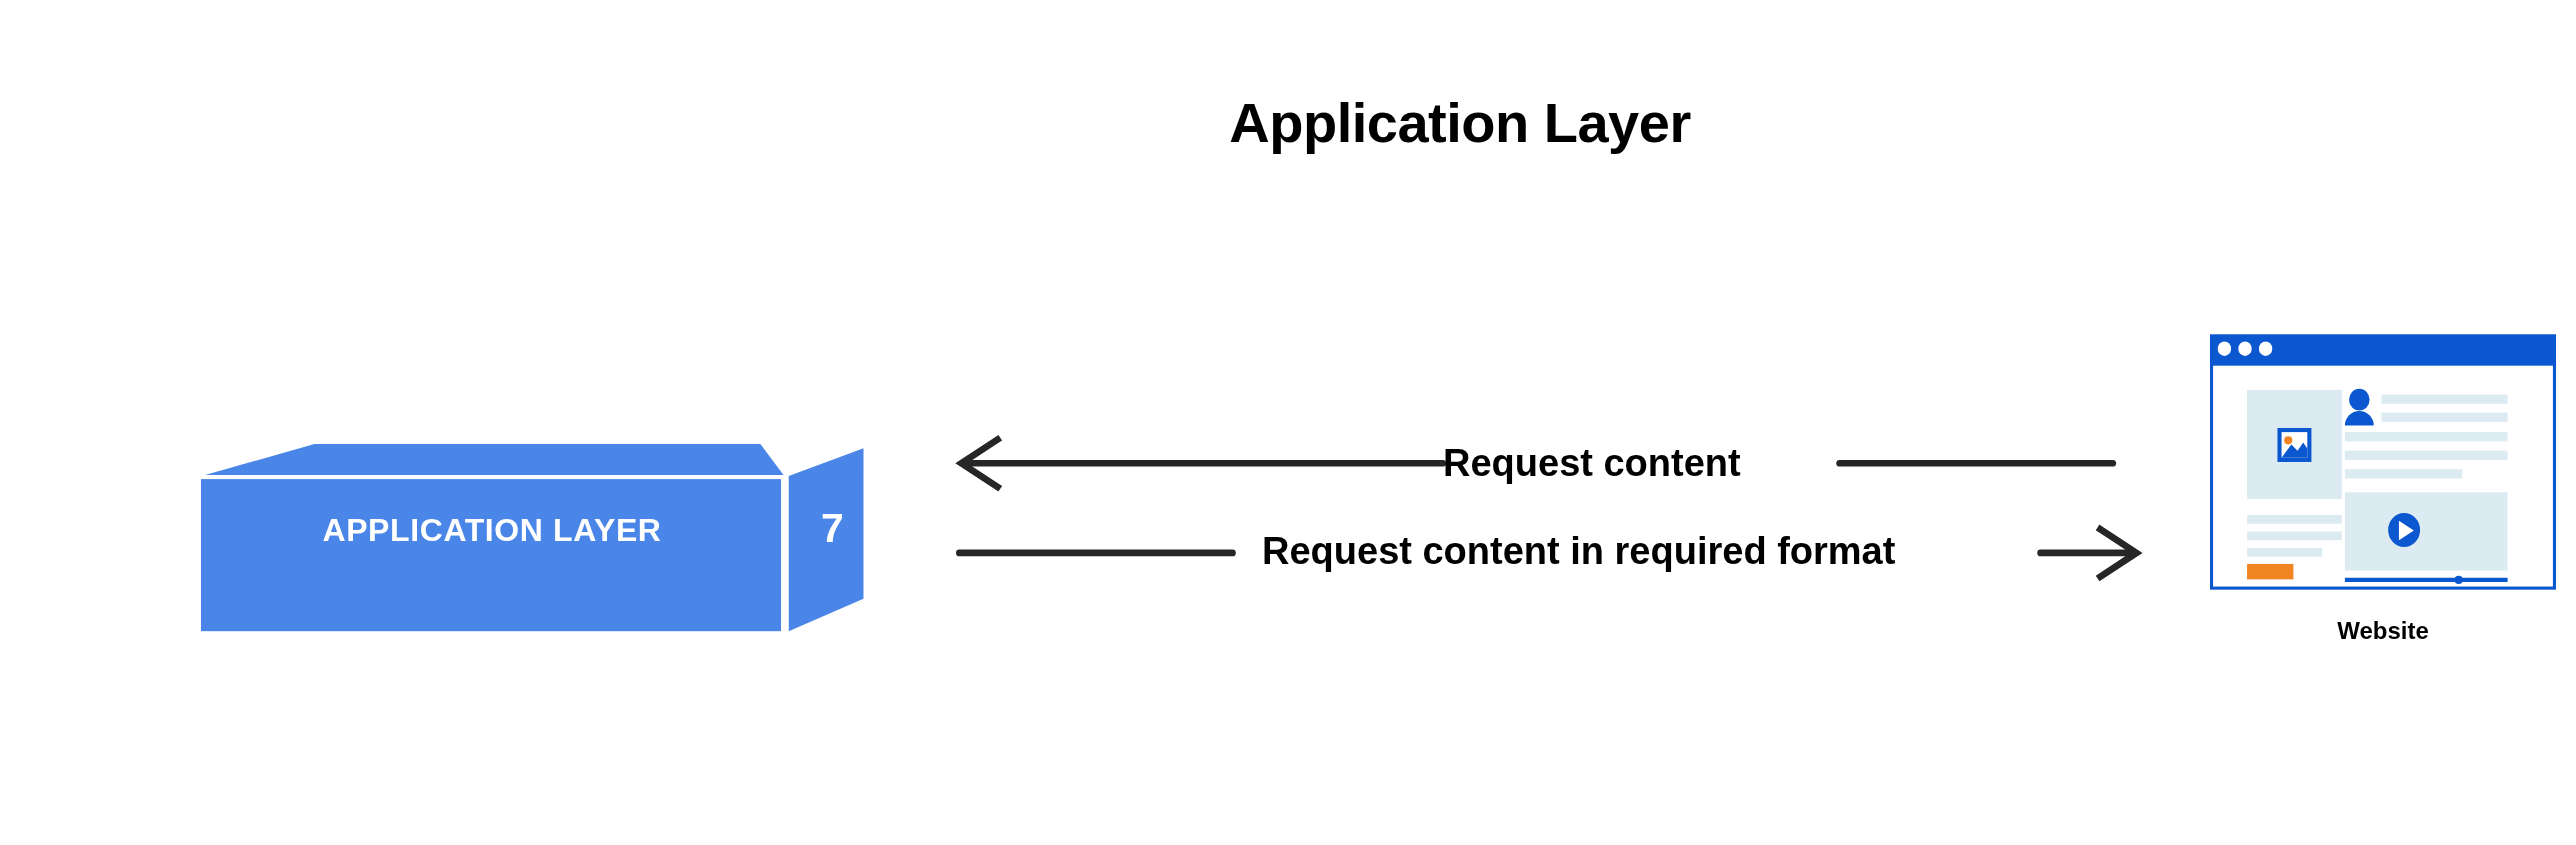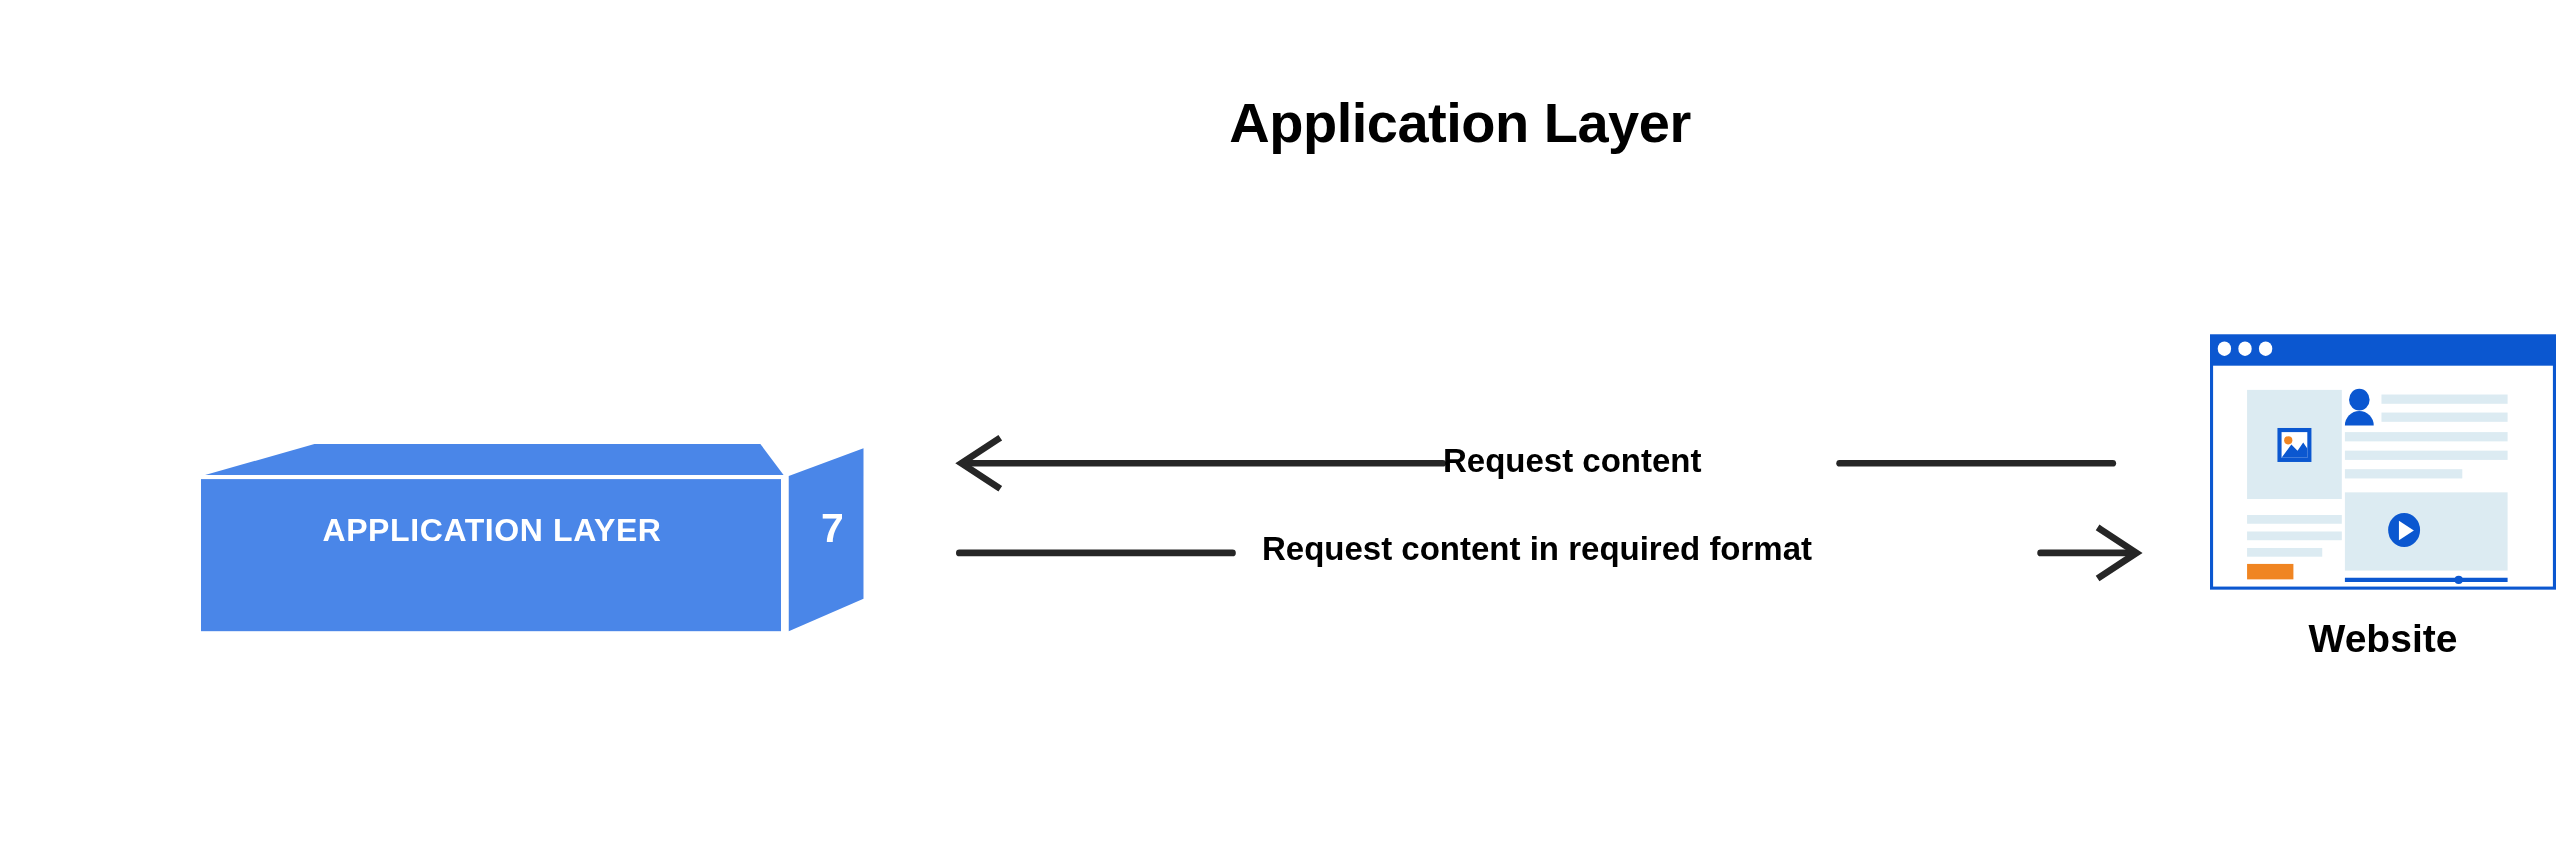--- a/index.html
+++ b/index.html
@@ -79,21 +79,21 @@
     top: 428px;
     width: 1206px;
     height: 155px;
   }
   #arrows svg { display: block; width: 1206px; height: 155px; }
 
   .arrow-label {
     position: absolute;
     color: #000000;
     font-weight: 700;
-    font-size: 33px;
+    font-size: 38px;
     white-space: nowrap;
     line-height: 1;
   }
   #arrow-label-request {
     left: 1443px;
     top: 444px;
   }
   #arrow-label-return {
     left: 1262px;
     top: 532px;
@@ -108,21 +108,21 @@
     height: 258px;
   }
   #website svg { display: block; width: 346px; height: 258px; }
 
   #website-label {
     position: absolute;
     left: 2210px;
     top: 618px;
     width: 346px;
     text-align: center;
-    font-size: 39px;
+    font-size: 24px;
     font-weight: 700;
     color: #000000;
     line-height: 1.1;
   }
 </style>
 </head>
 <body>
 
 <div id="stage">
 

